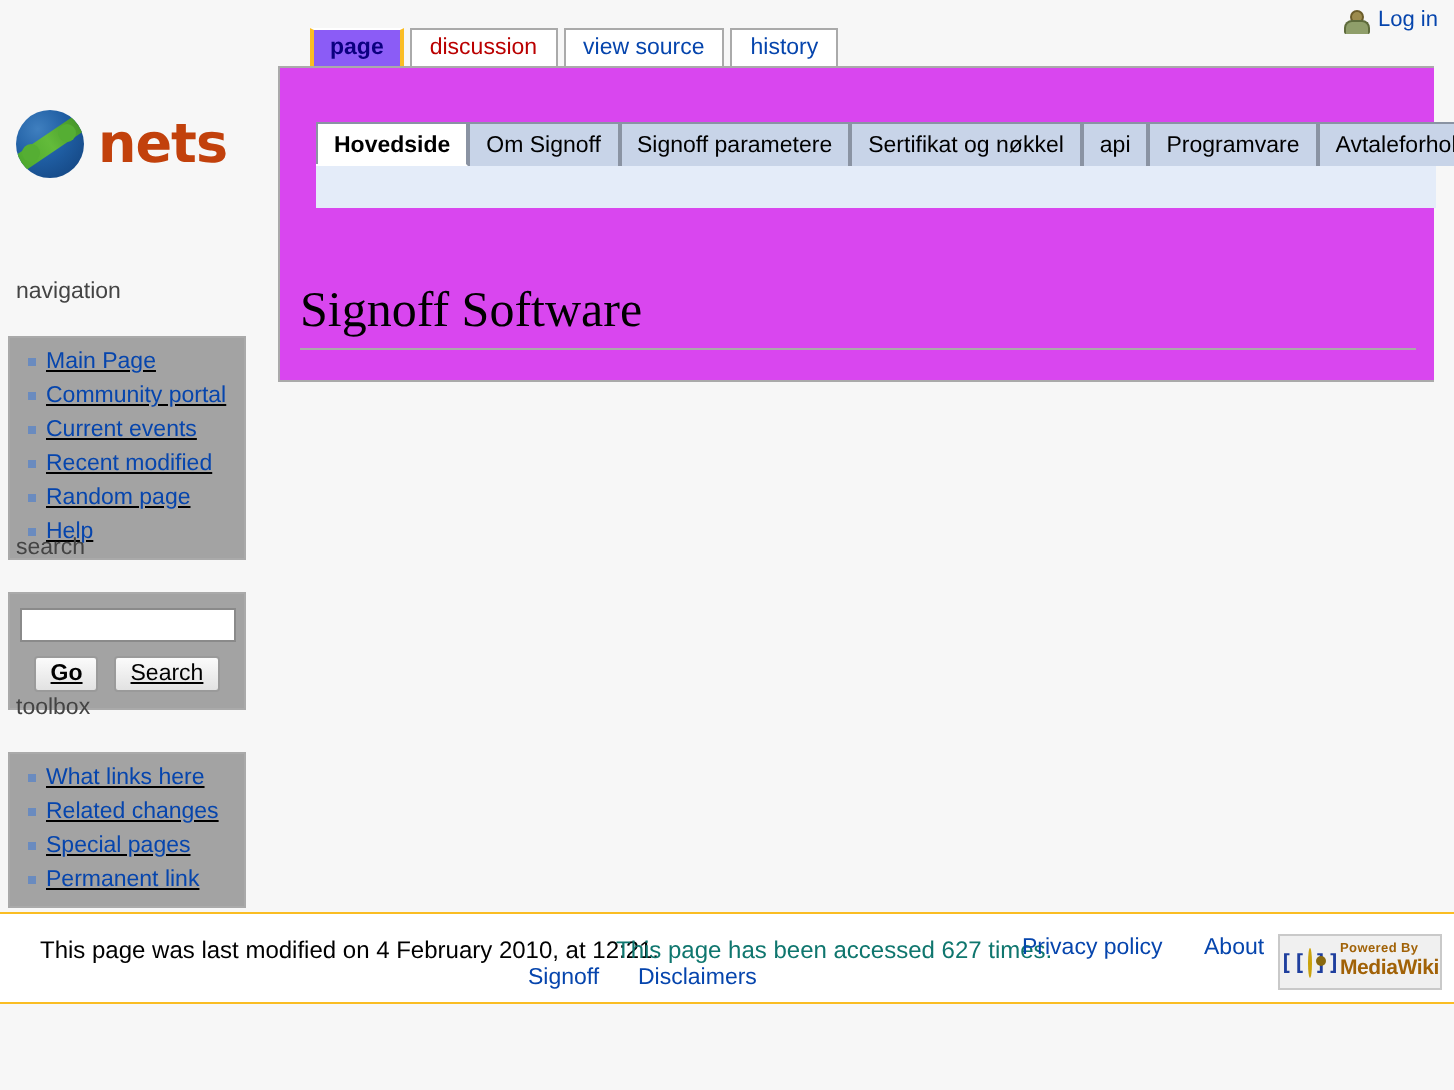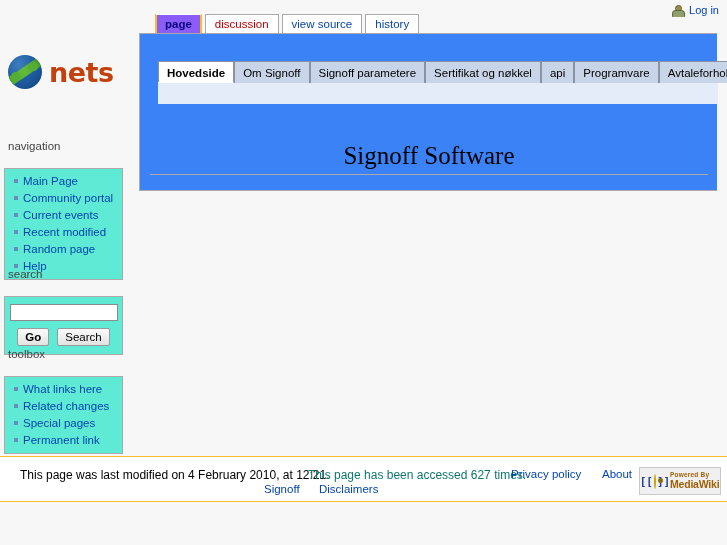--- a/index.html
+++ b/index.html
@@ -126,26 +126,25 @@
     padding: 0 8px;
   }
   #ns-tabs .ns-tab.new { color: #ba0000; }
 
   
   #content {
     position: absolute;
     left: 139px; top: 33px;
     width: 578px;
     height: 158px;
-    background: #3b82f6;
+    background: #d946ef;
     border: 1px solid #aaaaaa;
     border-right: none;
     box-sizing: border-box;
     z-index: 20;
-    text-align: center;
   }
 
   
   #content-tabs {
     position: absolute;
     left: 0; top: 26px;
     width: 578px;
     height: 52px;
   }
   #tab-row {
@@ -277,24 +276,25 @@
     margin: 0 0 1px 8px;
     padding: 0;
     font-size: 11.5px;
     font-weight: normal;
     color: #444444;
     text-transform: lowercase;
   }
   .portlet .pBody {
     margin: 16px 8px 0 4px;
     padding: 4px 0 4px 0;
-    background: #5eead4;
+    background: #a3a3a3;
     border: 1px solid #aaaaaa;
     font-size: 11.5px;
     box-sizing: border-box;
+    text-decoration: underline;
   }
   .portlet ul {
     list-style: none;
     margin: 0;
     padding: 0;
   }
   .portlet li {
     margin: 0;
     padding: 1px 0 1px 18px;
     line-height: 15px;

